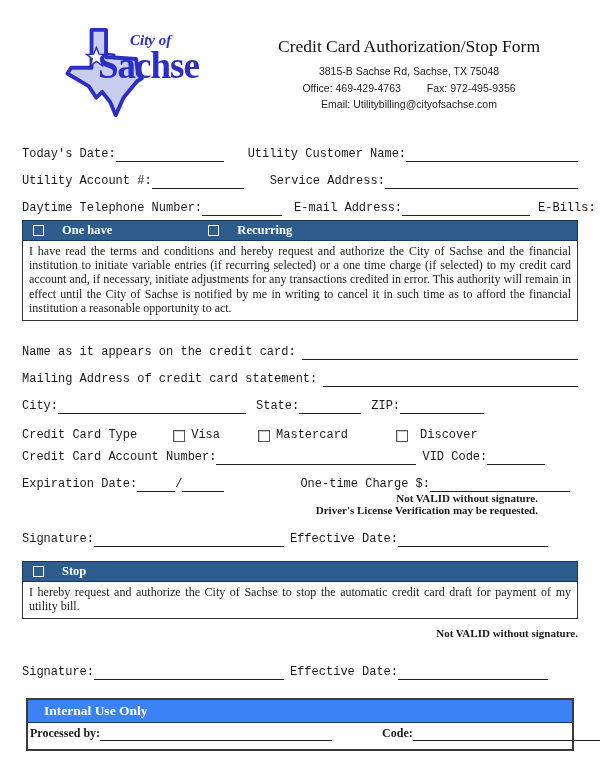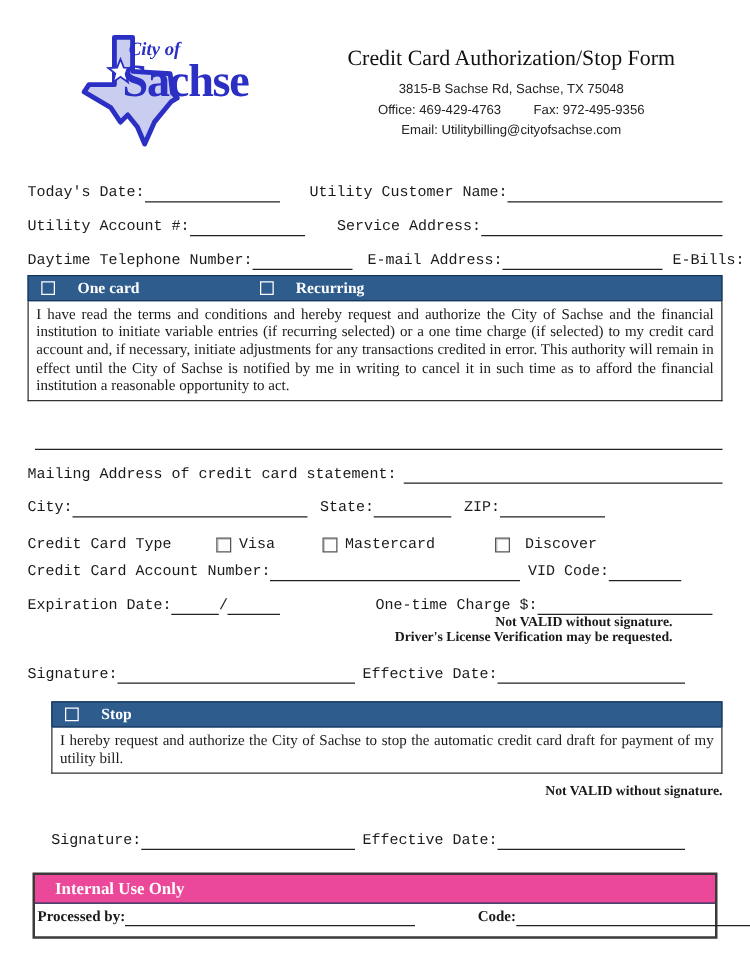--- a/index.html
+++ b/index.html
@@ -7,21 +7,21 @@
   .page {
     position:relative; width:600px; height:776px; margin:0 auto;
     background:#ffffff; overflow:hidden;
     font-family:"Liberation Serif", serif; color:#1a1a1a;
   }
   
   .header { display:flex; padding:24px 20px 0 58px; }
   .logo { position:relative; width:180px; height:95px; flex:0 0 auto; }
   .logo svg { position:absolute; left:0; top:4px; }
   .logo-cityof {
-    position:absolute; left:45px; top:8px; font-size:15px;
+    position:absolute; left:72px; top:8px; font-size:15px;
     font-style:italic; font-weight:bold; color:#2b2fc4;
   }
   .logo-name {
     position:absolute; left:40px; top:20px; font-size:37px;
     font-weight:bold; color:#2b2fc4; letter-spacing:-1px;
   }
   .header-text { flex:1; text-align:center; padding-top:12px; }
   .doc-title { font-size:17.5px; color:#111; margin-bottom:6px; }
   .addr-line {
     font-family:"Liberation Sans", sans-serif;
@@ -59,31 +59,31 @@
   
   .cb-black {
     width:12px; height:12px; border:1px solid #555;
     background:#fdfdfd; box-shadow:1px 1px 0 #ccc inset;
     margin:0 6px 1px 0; flex:0 0 auto; align-self:flex-end;
   }
   
   .internal-box { margin:18px 4px 0 4px; border:2px solid #3a3a3a; }
   .internal-bar {
     display:flex; align-items:center; height:23px; padding-left:16px;
-    background:#ec4899; border-bottom:1px solid #16365d;
+    background:#3b82f6; border-bottom:1px solid #16365d;
     color:#ffffff; font-weight:bold; font-size:13.5px;
   }
   .internal-row {
     display:flex; align-items:flex-end; height:26px;
     padding:0 6px 8px 2px; font-size:12px; font-weight:bold;
   }
   .note-row { display:flex; align-items:flex-end; height:22px; font-size:11px; }
   .mt2{margin-top:2px;} .mt4{margin-top:4px;} .mt6{margin-top:6px;}
   .mt8{margin-top:8px;} .mt12{margin-top:12px;}
-  .mt14{margin-top:14px;margin-left:19px;} .mt16{margin-top:16px;}
+  .mt14{margin-top:14px;} .mt16{margin-top:16px;}
 </style>
 </head>
 <body>
 
 <div class="page">
 
   <div class="header">
     <div class="logo">
       <svg width="100" height="92" viewBox="0 0 100 95">
         <path d="M33,2 L48,2 L48,30 L79,32 L81,48 L85,52 L80,55 L66,72 L58,90 L52,76 L44,66 L38,72 L30,60 L8,47 L12,41 L33,41 Z" fill="#c9cdf0" stroke="#2b2fc4" stroke-width="4" stroke-linejoin="round"></path>
@@ -124,27 +124,28 @@
       <span class="lbl">E-mail Address:</span>
       <span class="blank" style="width:128px"></span>
       <span class="sp" style="width:8px"></span>
       <span class="lbl">E-Bills: Y or N</span>
     </div>
   </div>
 
   <div class="content mt4">
     <div class="bar">
       <span class="cb-white"></span>
-      <span>One card</span>
+      <span>One have</span>
       <span class="cb-white second"></span>
       <span>Recurring</span>
     </div>
     <div class="terms-box">I have read the terms and conditions and hereby request and authorize the City of Sachse and the financial institution to initiate variable entries (if recurring selected) or a one time charge (if selected) to my credit card account and, if necessary, initiate adjustments for any transactions credited in error. This authority will remain in effect until the City of Sachse is notified by me in writing to cancel it in such time as to afford the financial institution a reasonable opportunity to act.</div>
 
     <div class="frow mt12">
+      <span class="lbl">Name as it appears on the credit card:</span>
       <span class="sp" style="width:6px"></span>
       <span class="blank grow"></span>
     </div>
     <div class="frow">
       <span class="lbl">Mailing Address of credit card statement:</span>
       <span class="sp" style="width:6px"></span>
       <span class="blank grow"></span>
     </div>
     <div class="frow">
       <span class="lbl">City:</span>

